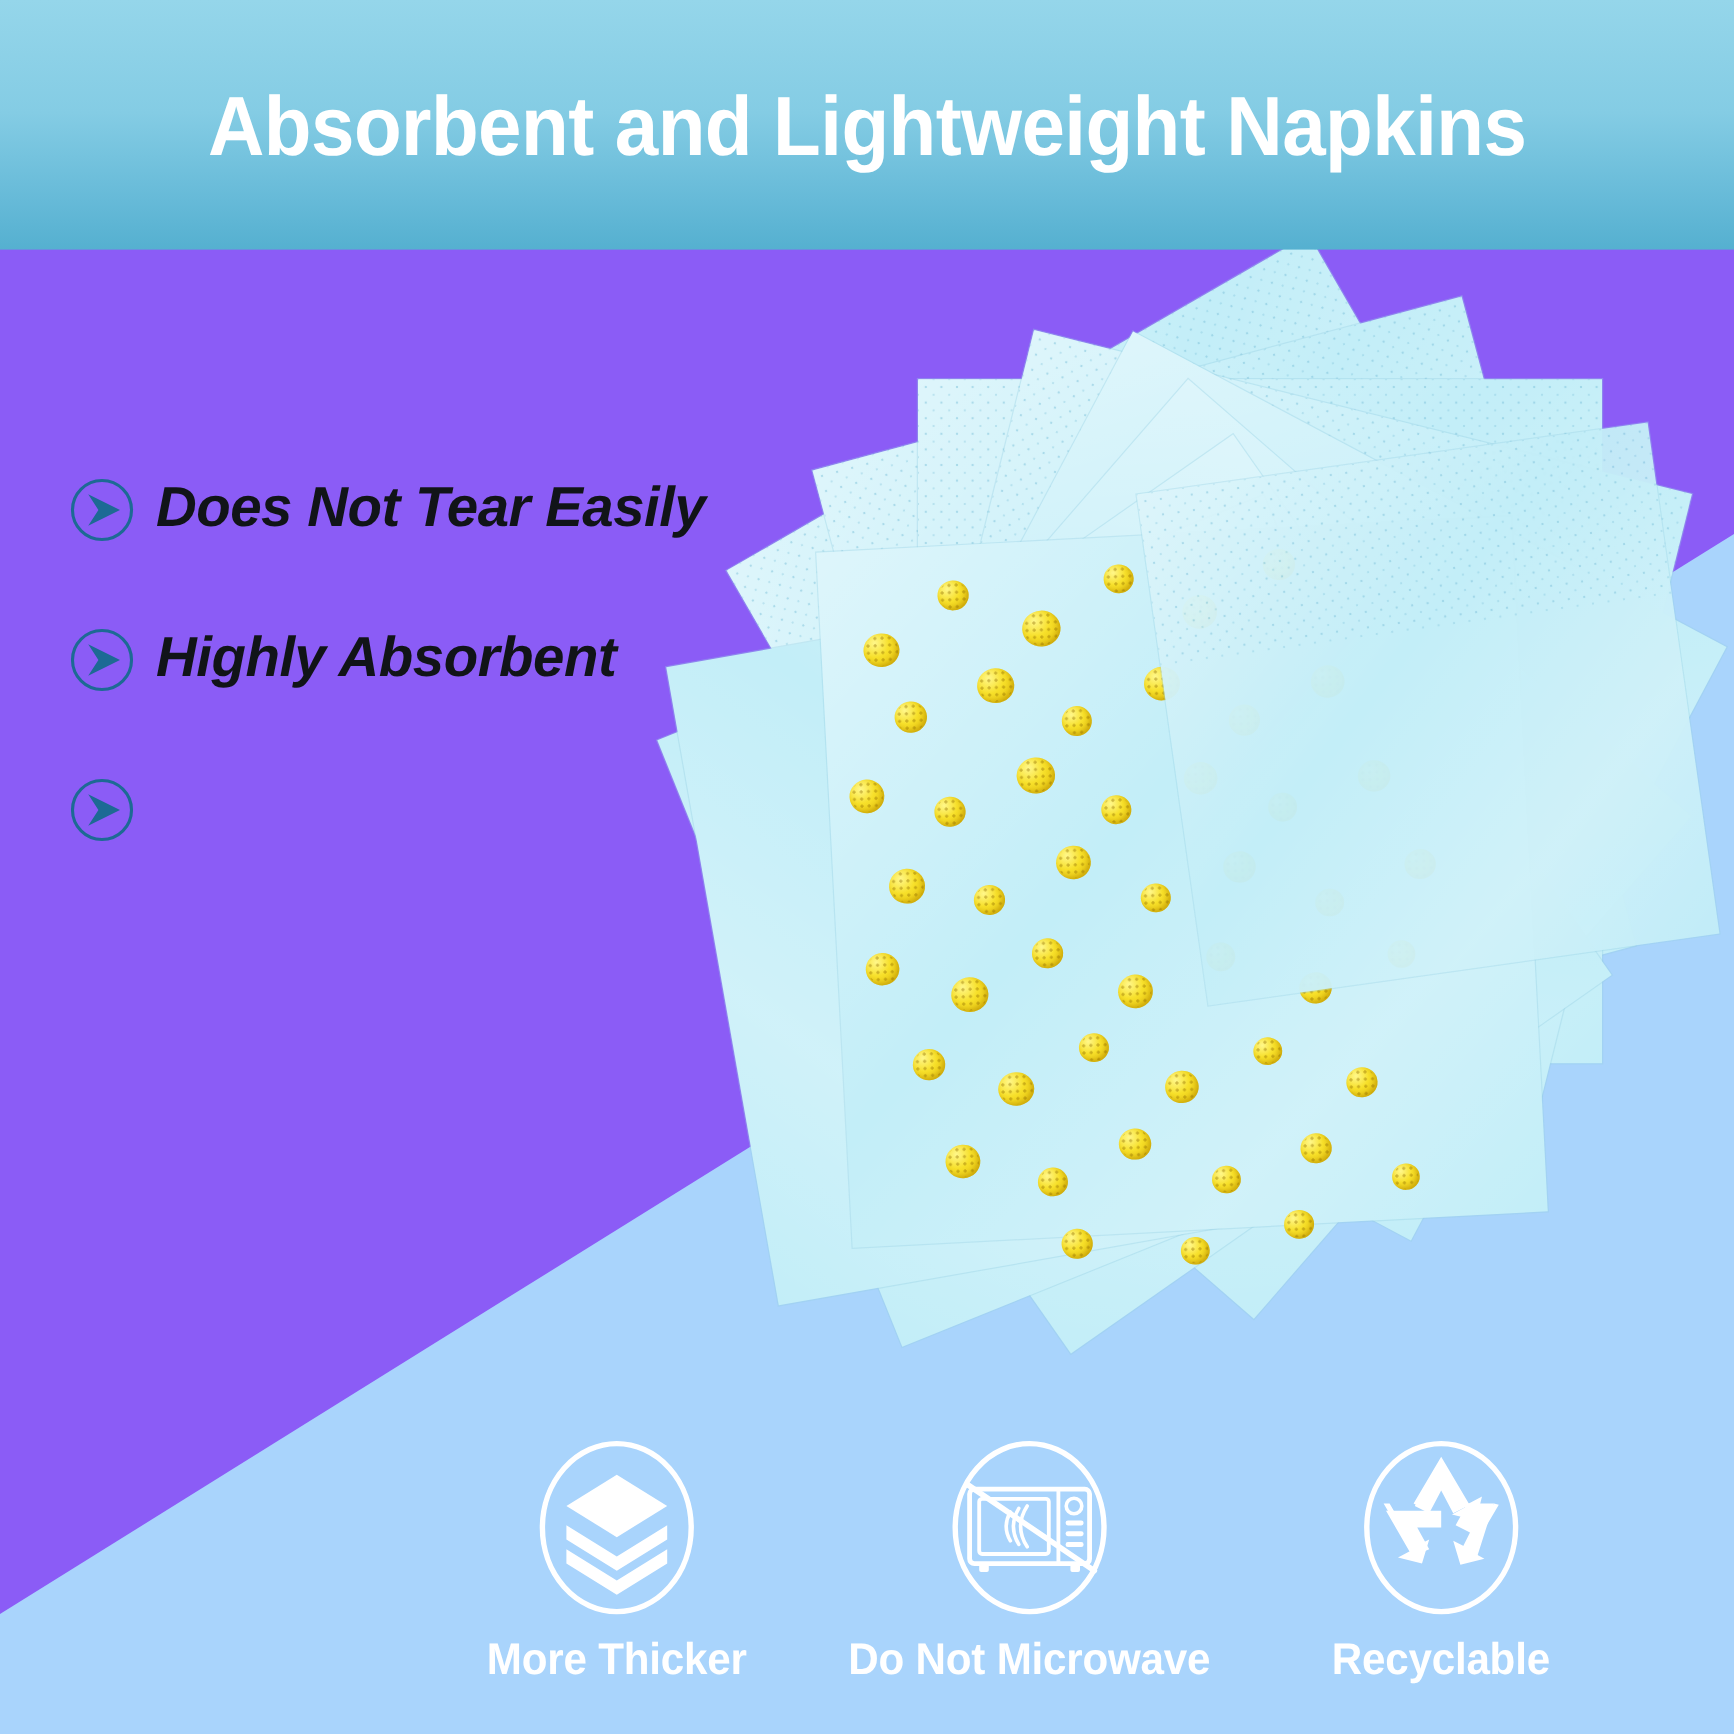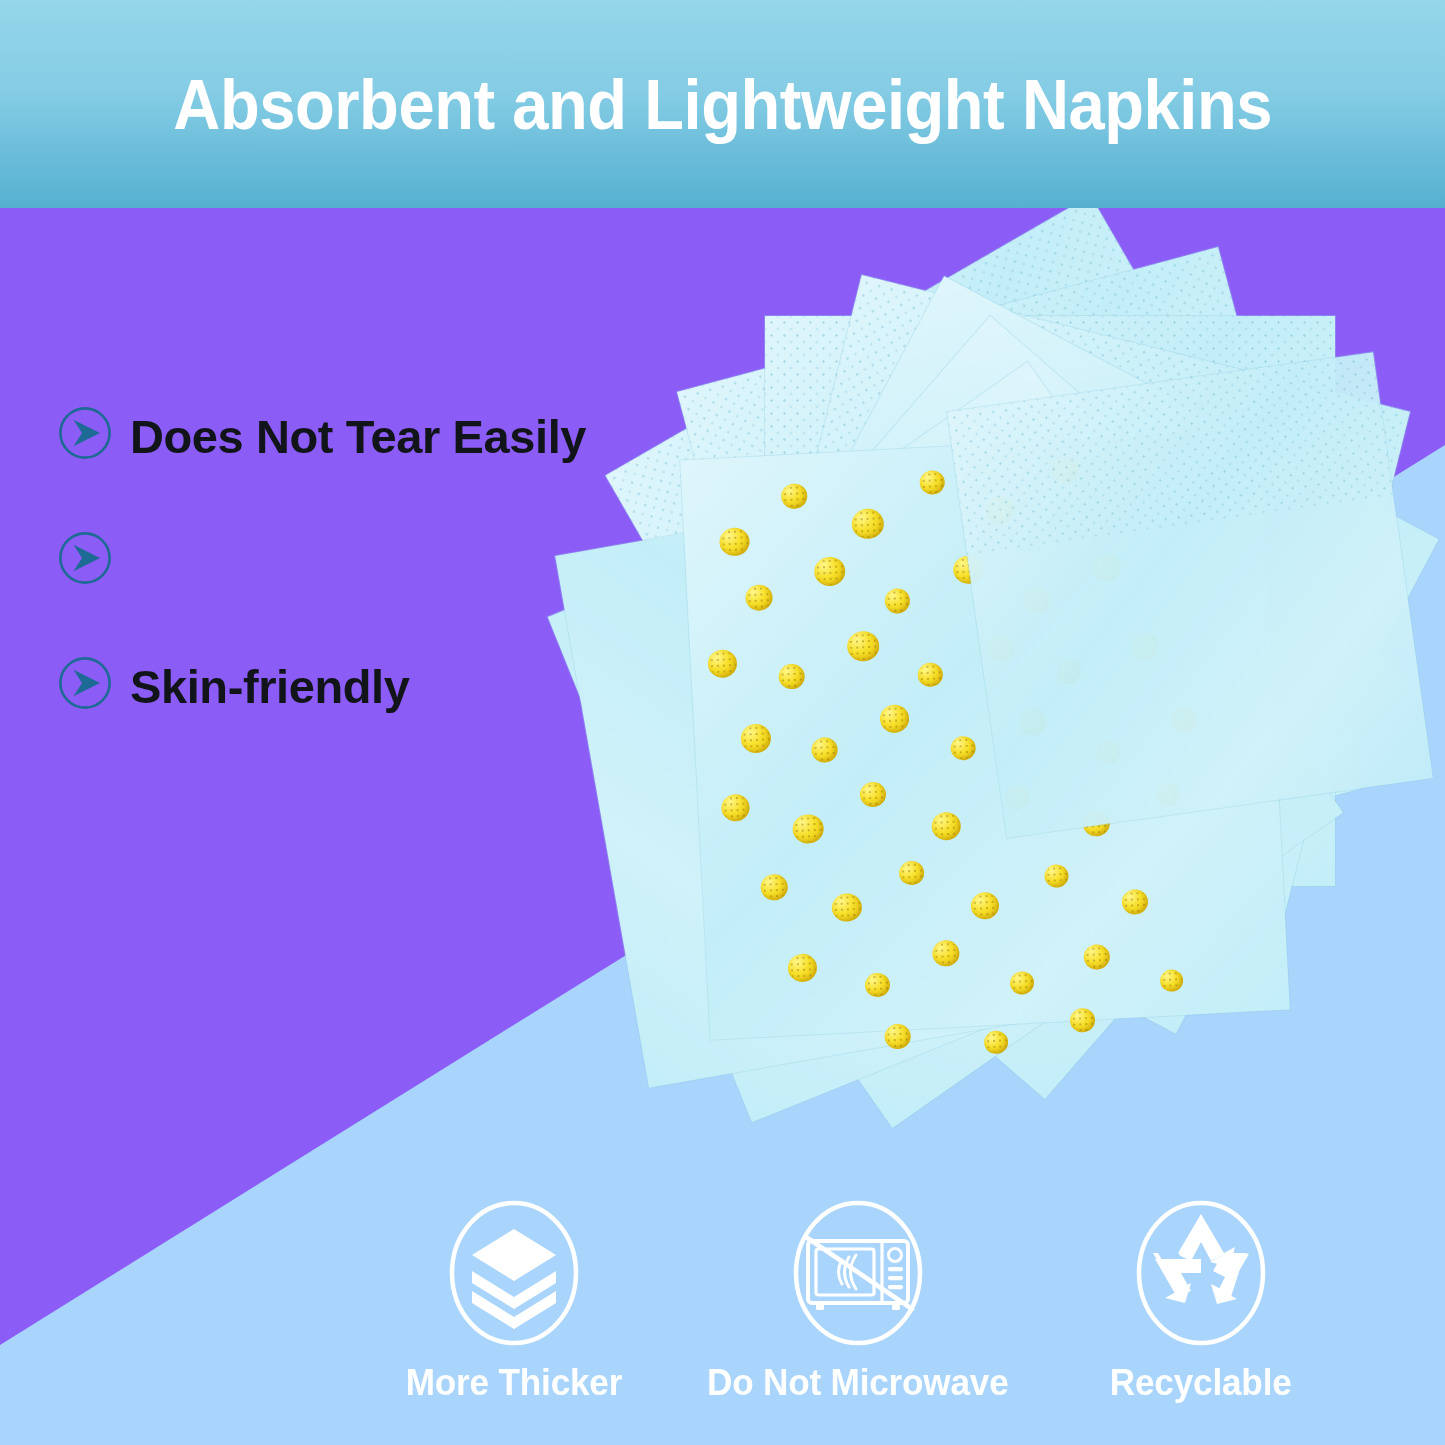--- a/index.html
+++ b/index.html
@@ -57,23 +57,24 @@
   
   .feature-list {
     position: absolute;
     left: 58px;
     top: 398px;
     width: 640px;
     z-index: 6;
   }
   .feature-row {
     display: flex;
-    align-items: flex-end;
+    align-items: flex-start;
     height: 62px;
     margin-bottom: 63px;
+    font-style: italic;
   }
   .feature-row:last-child { margin-bottom: 0; }
 
   .bullet-icon {
     flex: 0 0 auto;
     width: 54px;
     height: 54px;
     position: relative;
     margin-right: 18px;
   }
@@ -269,40 +270,40 @@
     <div class="feature-row">
       <span class="bullet-icon">
         <svg viewBox="0 0 54 54" xmlns="http://www.w3.org/2000/svg">
           <circle cx="27" cy="27" r="24.6" fill="none" stroke="#1D6A94" stroke-width="2.6"></circle>
           <path d="M15.5 13.8 L42 27 L15.5 40.2 L24 27 Z" fill="#1D6A94"></path>
         </svg>
       </span>
       <span class="feature-label">Does Not Tear Easily</span>
     </div>
 
-
     <div class="feature-row">
       <span class="bullet-icon">
         <svg viewBox="0 0 54 54" xmlns="http://www.w3.org/2000/svg">
           <circle cx="27" cy="27" r="24.6" fill="none" stroke="#1D6A94" stroke-width="2.6"></circle>
           <path d="M15.5 13.8 L42 27 L15.5 40.2 L24 27 Z" fill="#1D6A94"></path>
         </svg>
       </span>
-    </div>
-
+      <span class="feature-label">Highly Absorbent</span>
+    </div>
 
     <div class="feature-row">
       <span class="bullet-icon">
         <svg viewBox="0 0 54 54" xmlns="http://www.w3.org/2000/svg">
           <circle cx="27" cy="27" r="24.6" fill="none" stroke="#1D6A94" stroke-width="2.6"></circle>
           <path d="M15.5 13.8 L42 27 L15.5 40.2 L24 27 Z" fill="#1D6A94"></path>
         </svg>
       </span>
-      <span class="feature-label">Skin-friendly</span>
-    </div>
+    </div>
+
+
 
   </div>
 
   <div class="bottom-features">
 
     <span class="bf-spacer"></span>
 
     <div class="bottom-feature">
       <span class="bf-icon-wrap">
         <svg width="148" height="152" viewBox="0 0 148 152" xmlns="http://www.w3.org/2000/svg">

